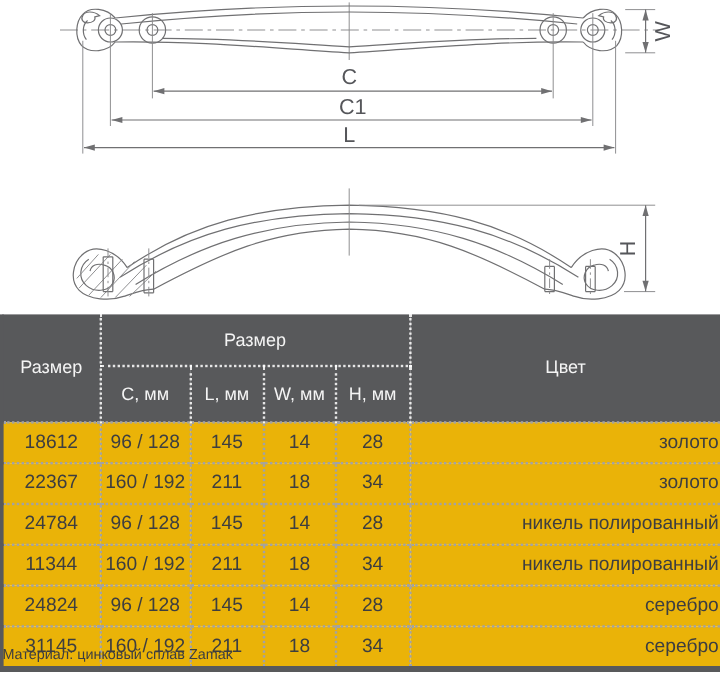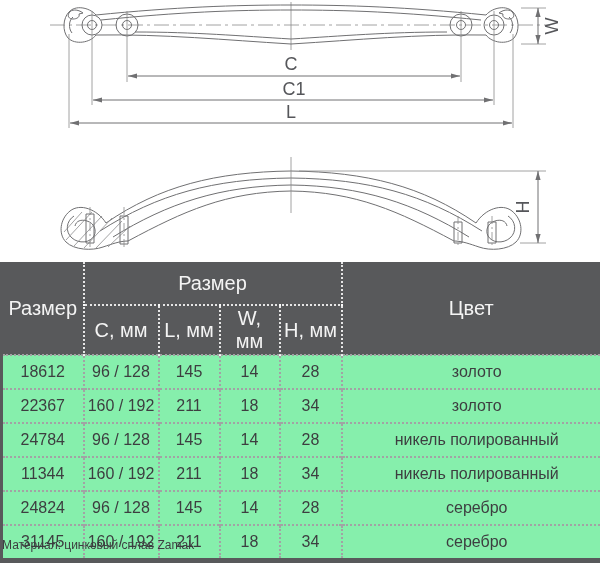--- a/index.html
+++ b/index.html
@@ -6,27 +6,27 @@
   #page{position:relative;width:600px;height:564px;background:#ffffff;overflow:hidden;
         font-family:"Liberation Sans", sans-serif;}
   
   #drawing{position:absolute;left:0;top:0;width:600px;height:262px;}
   svg .ln{stroke:#707072;stroke-width:1;fill:none;}
   svg .thin{stroke:#8a8a8c;stroke-width:0.8;fill:none;}
   svg .arrow{fill:#707072;stroke:none;}
   svg text{fill:#55565a;font-family:"Liberation Sans", sans-serif;font-size:18px;}
   
   #spec{position:absolute;left:0;top:262px;width:600px;border-collapse:collapse;table-layout:fixed;}
-  #spec th{background:#58595b;color:#f4f4f4;font-weight:normal;font-size:20px;}
+  #spec th{background:#58595b;color:#f4f4f4;font-weight:normal;font-size:15px;}
   #spec .hrow1 th{height:40px;}
   #spec .hrow2 th{height:43px;}
   #spec th.art, #spec th.clr{height:83px;}
   #spec td{height:30px;color:#3d3e40;font-size:16px;text-align:center;vertical-align:middle;
-           border-top:2px dotted #a2a2a4;background:#86efac;}
-  #spec td.colorcell{text-align:center;padding-left:12px;}
+           border-top:2px dotted #a2a2a4;background:#eab308;}
+  #spec td.colorcell{text-align:right;padding-left:12px;}
   #spec .vsep{border-right:2px dotted #a2a2a4;}
   #spec th.wsep{border-right:2px dotted rgba(255,255,255,.85);}
   #spec th.wbot{border-bottom:2px dotted rgba(255,255,255,.85);}
   #spec{border-left:3px solid #58595b;border-right:3px solid #58595b;border-bottom:5px solid #58595b;}
   
   #material{position:absolute;left:2px;top:538px;font-size:12px;color:#3d3e40;}
 </style>
 </head>
 <body>
 

